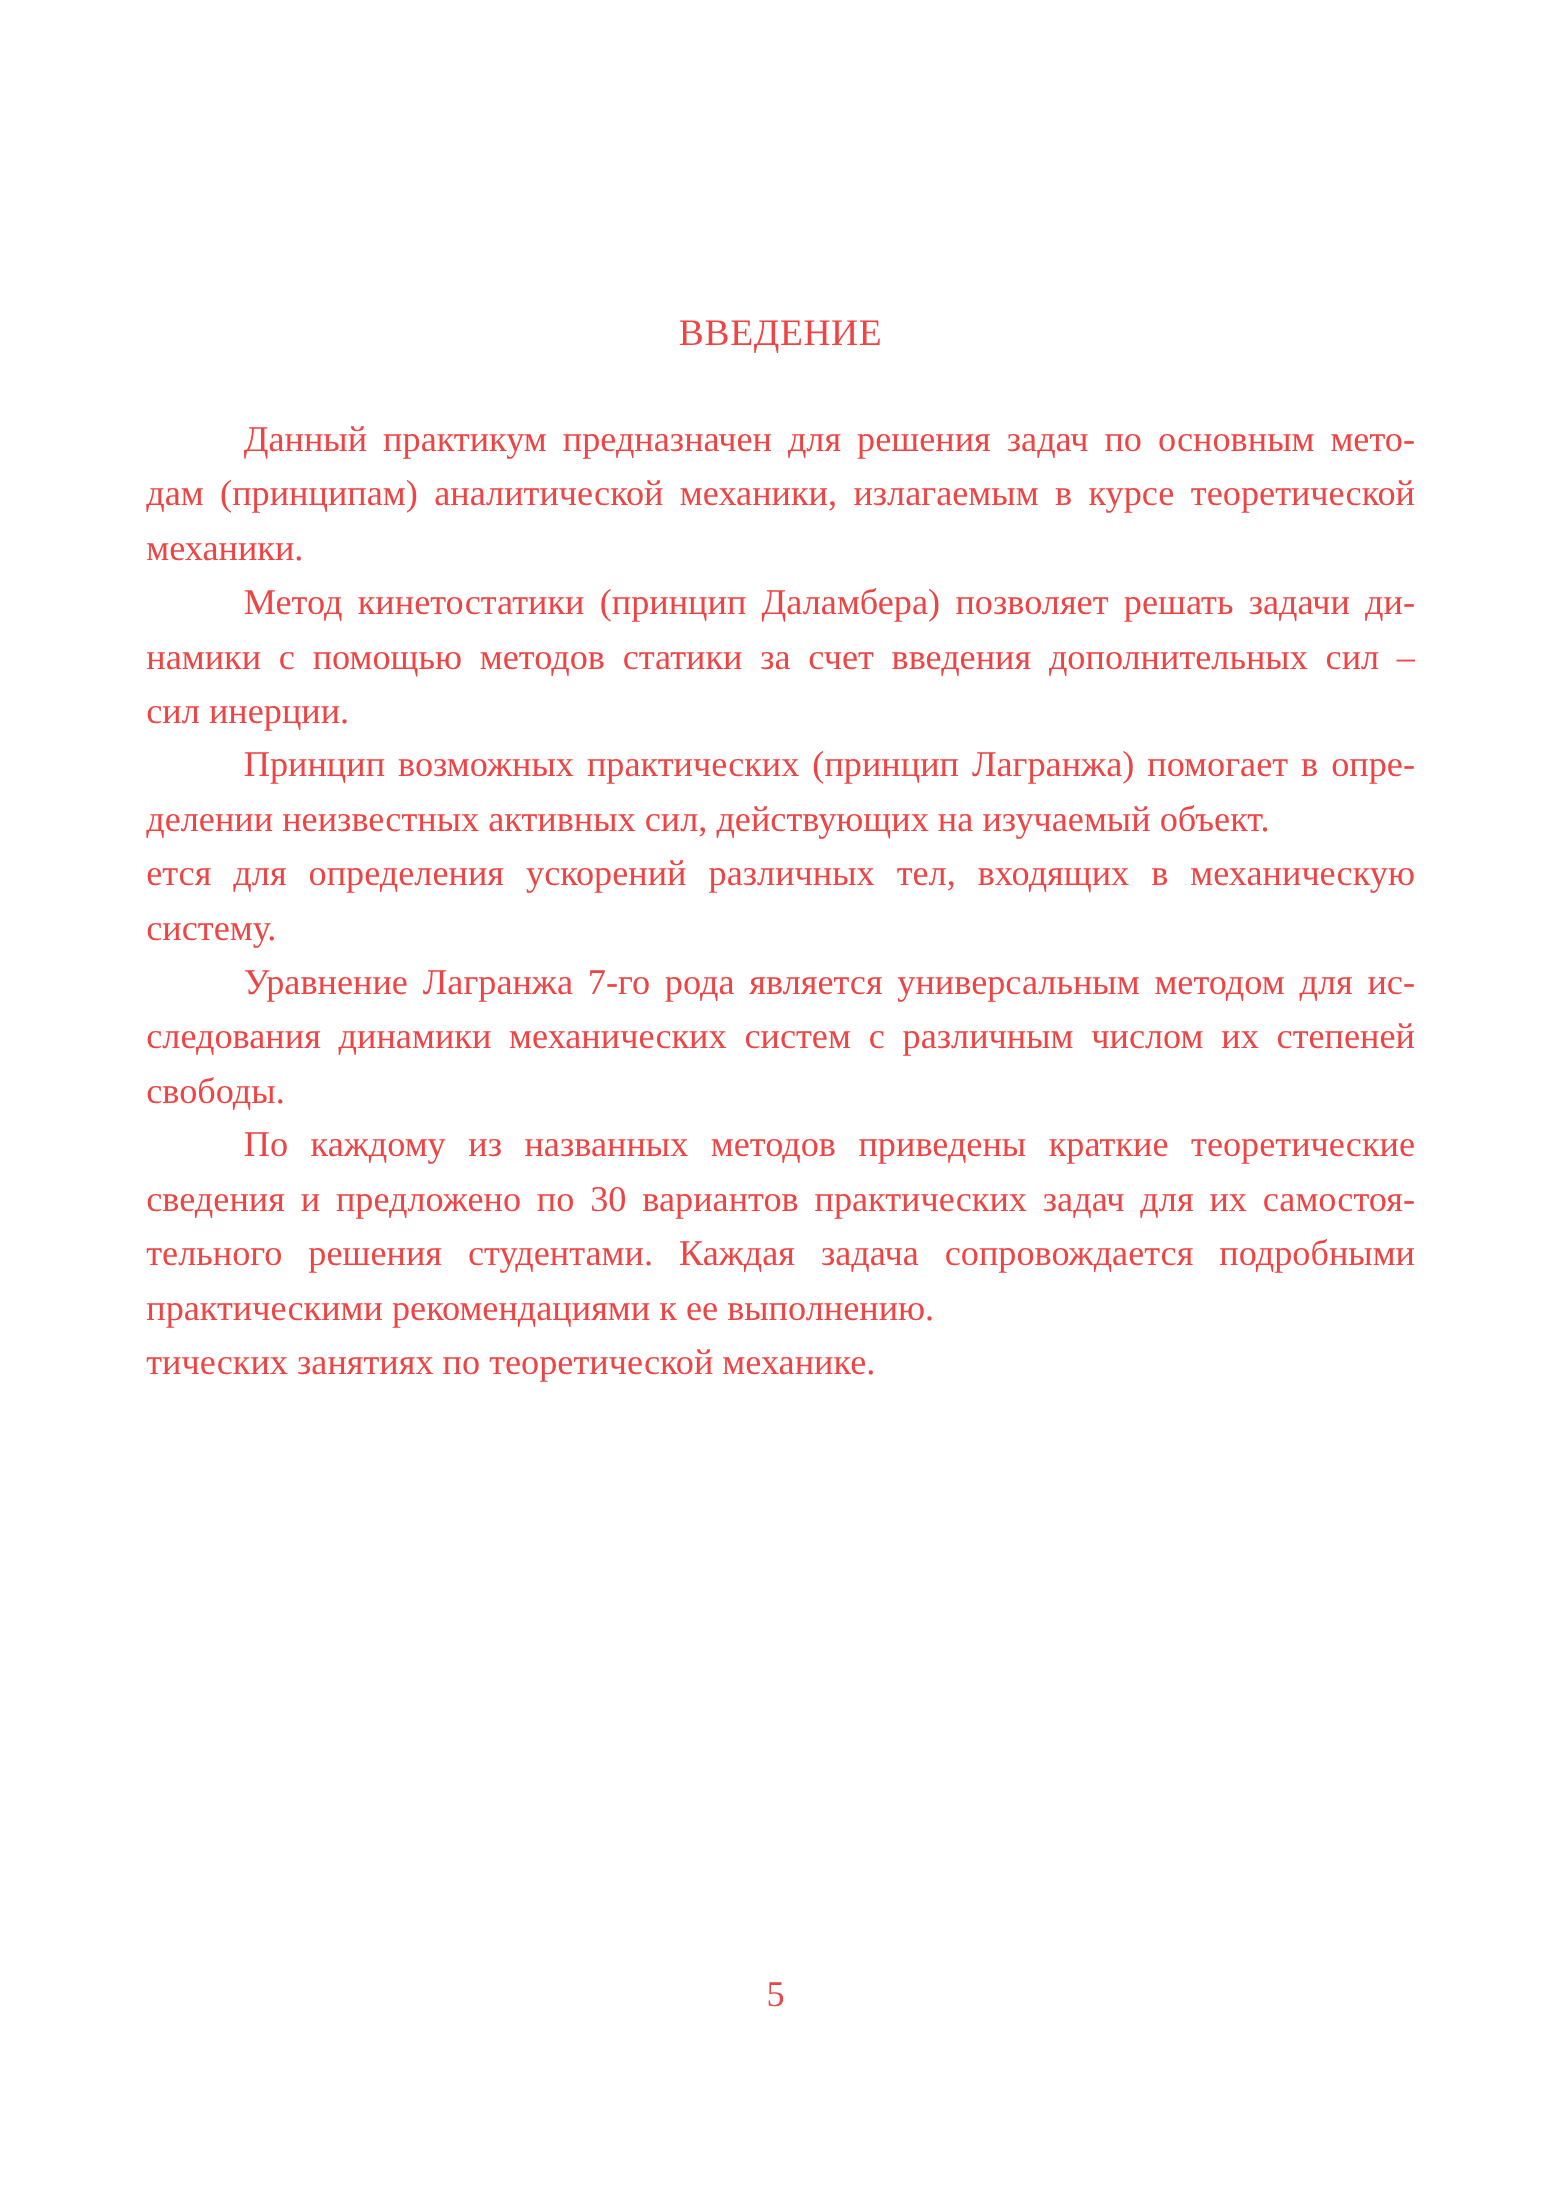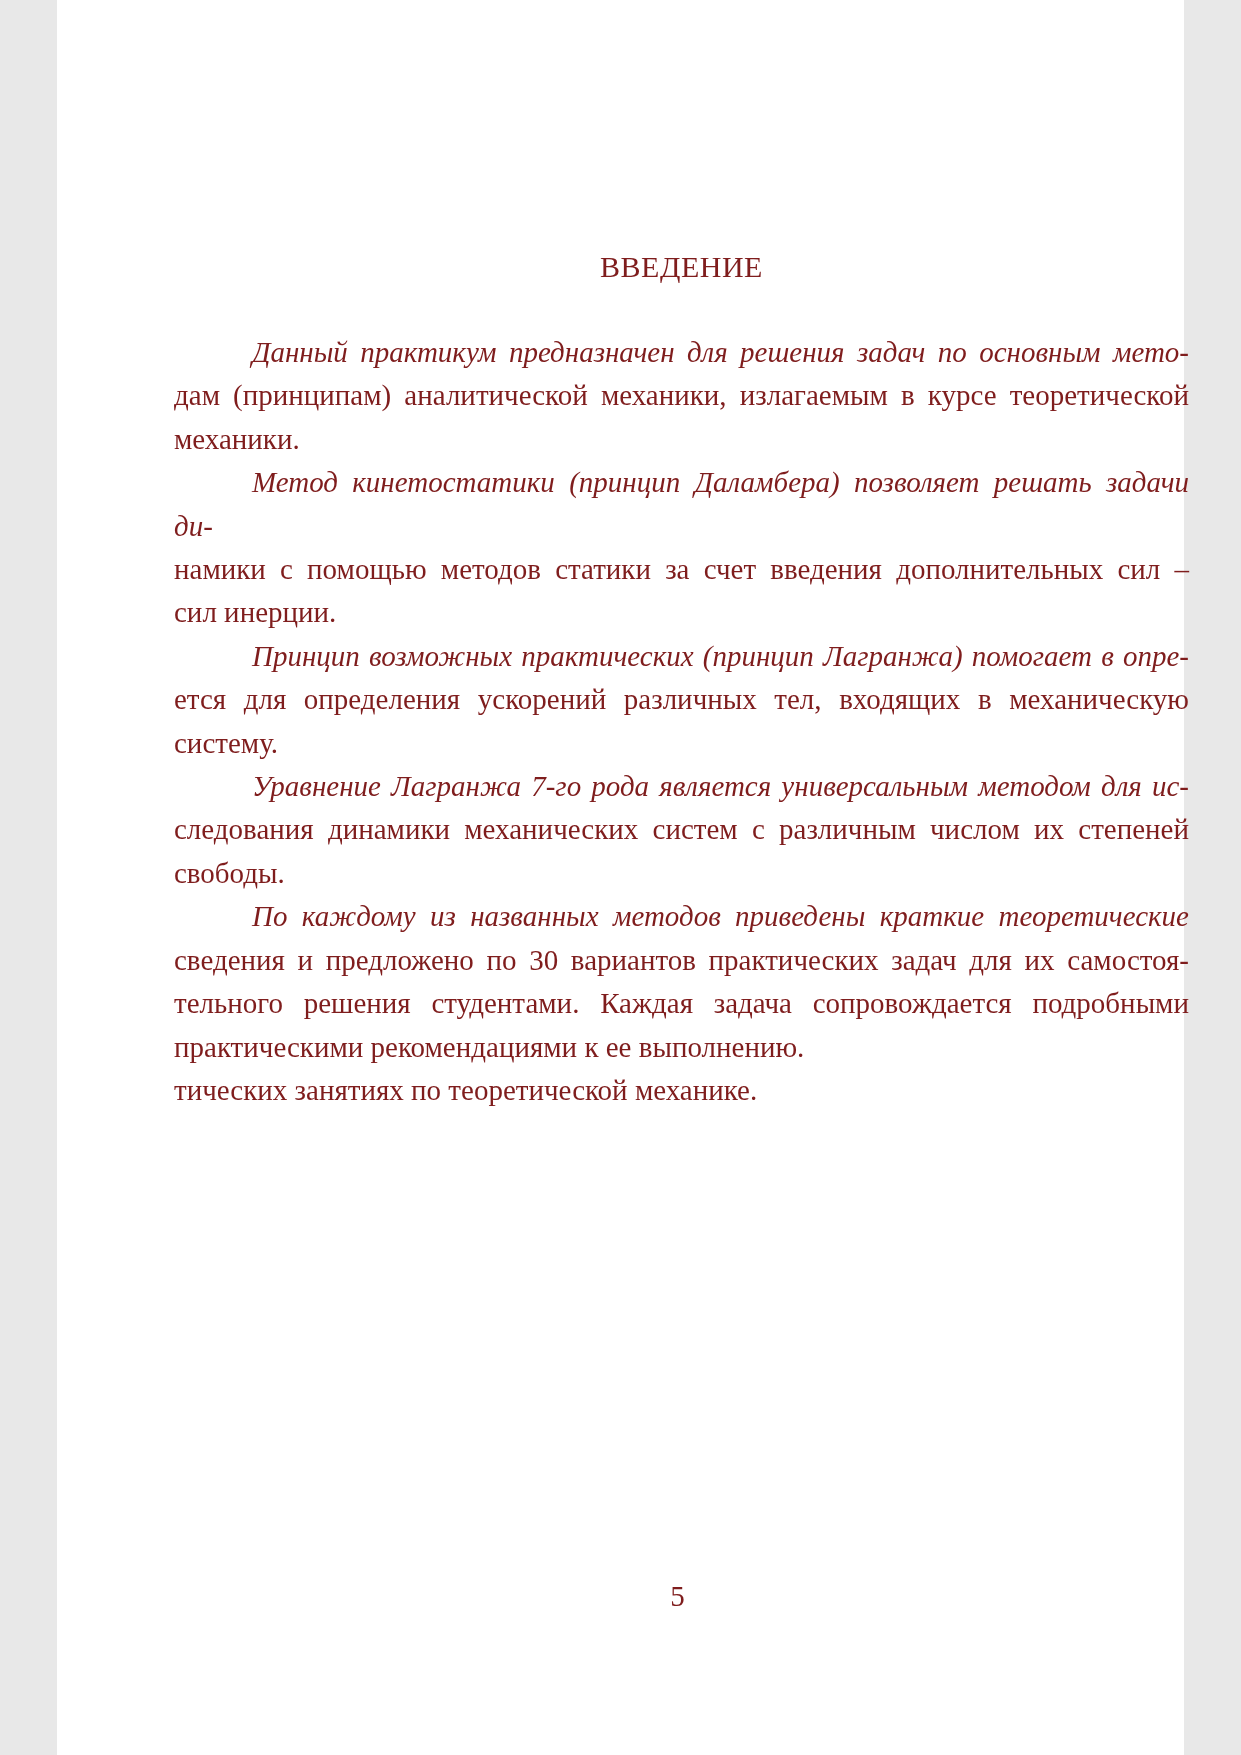--- a/index.html
+++ b/index.html
@@ -2,25 +2,25 @@
 <html><head>
 <meta charset="utf-8">
 <style>
   html, body {
     margin: 0;
     padding: 0;
     background: #e8e8e8;
   }
   .page {
     position: relative;
-    width: 1127px;
+    width: 1241px;
     height: 1755px;
     margin: 0 auto;
     background: #ffffff;
-    color: #7f1d1d;
+    color: #ef4444;
     font-family: "Liberation Serif", "DejaVu Serif", serif;
   }
   .title {
     position: absolute;
     top: 245px;
     left: 117px;
     width: 1015px;
     margin: 0;
     font-size: 30px;
     font-weight: 400;
@@ -35,21 +35,20 @@
     width: 1015px;
     font-size: 29px;
     line-height: 43.4px;
   }
   .line {
     text-align: justify;
     text-align-last: justify;
   }
   .line.indent {
     text-indent: 78px;
-    font-style: italic;
   }
   .line.last {
     text-align: left;
     text-align-last: left;
   }
   .page-number {
     position: absolute;
     top: 1575px;
     left: 0;
     width: 1241px;
@@ -69,20 +68,21 @@
 
     <div class="line indent">Данный практикум предназначен для решения задач по основным мето-</div>
     <div class="line">дам (принципам) аналитической механики, излагаемым в курсе теоретической</div>
     <div class="line last">механики.</div>
 
     <div class="line indent">Метод кинетостатики (принцип Даламбера) позволяет решать задачи ди-</div>
     <div class="line">намики с помощью методов статики за счет введения дополнительных сил –</div>
     <div class="line last">сил инерции.</div>
 
     <div class="line indent">Принцип возможных практических (принцип Лагранжа) помогает в опре-</div>
+    <div class="line last">делении неизвестных активных сил, действующих на изучаемый объект.</div>
 
     <div class="line">ется для определения ускорений различных тел, входящих в механическую</div>
     <div class="line last">систему.</div>
 
     <div class="line indent">Уравнение Лагранжа 7-го рода является универсальным методом для ис-</div>
     <div class="line">следования динамики механических систем с различным числом их степеней</div>
     <div class="line last">свободы.</div>
 
     <div class="line indent">По каждому из названных методов приведены краткие теоретические</div>
     <div class="line">сведения и предложено по 30 вариантов практических задач для их самостоя-</div>

